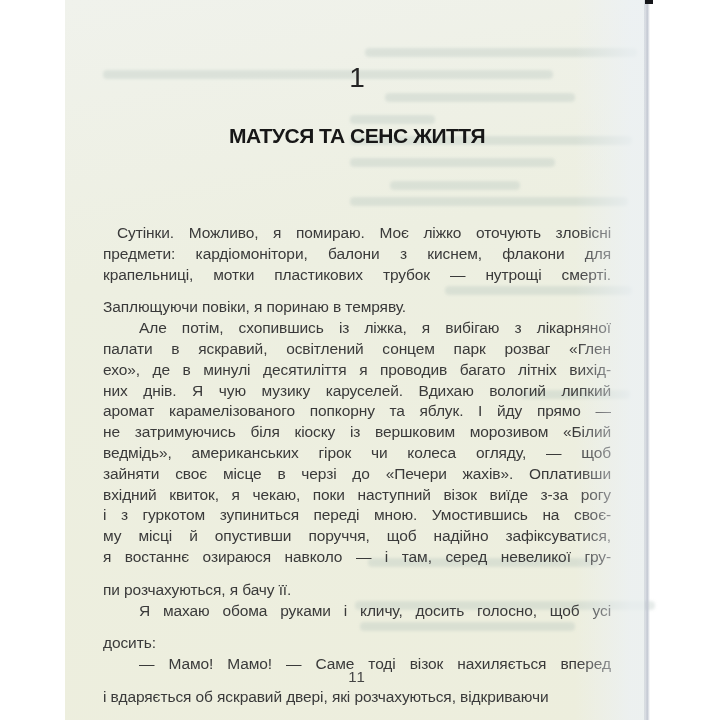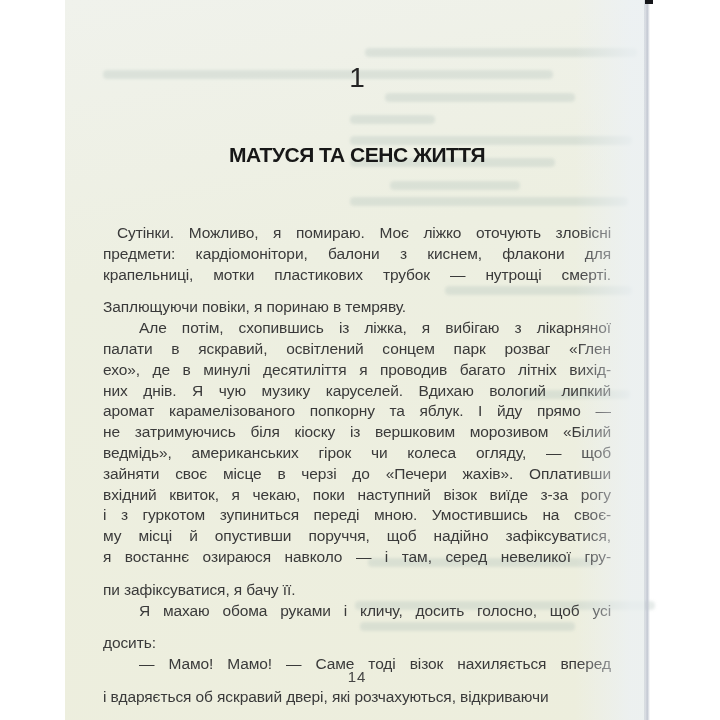--- a/index.html
+++ b/index.html
@@ -44,21 +44,21 @@
   .bleed{
     position:absolute;height:9px;border-radius:4px;
     background:var(--bleed-color);opacity:.30;filter:blur(1.4px);
   }
   .chapter-number{
     position:absolute;left:38px;top:62px;width:508px;
     text-align:center;font-size:28px;line-height:32px;font-weight:400;
     color:#242424;
   }
   .chapter-title{
-    position:absolute;left:18px;top:140px;width:548px;
+    position:absolute;left:18px;top:121px;width:548px;
     text-align:center;font-size:21px;line-height:30px;font-weight:700;
     letter-spacing:-.5px;color:var(--title-color);
   }
   .body-text{
     position:absolute;left:38px;top:223px;width:508px;
     font-size:15.5px;line-height:20.8px;letter-spacing:-.1px;
     color:var(--text-color);
   }
   .line{
     text-align:justify;text-align-last:justify;
@@ -104,23 +104,23 @@
         <div class="line">ехо», де в минулі десятиліття я проводив багато літніх вихід-</div>
         <div class="line">них днів. Я чую музику каруселей. Вдихаю вологий липкий</div>
         <div class="line">аромат карамелізованого попкорну та яблук. І йду прямо —</div>
         <div class="line">не затримуючись біля кіоску із вершковим морозивом «Білий</div>
         <div class="line">ведмідь», американських гірок чи колеса огляду, — щоб</div>
         <div class="line">зайняти своє місце в черзі до «Печери жахів». Оплативши</div>
         <div class="line">вхідний квиток, я чекаю, поки наступний візок виїде з-за рогу</div>
         <div class="line">і з гуркотом зупиниться переді мною. Умостившись на своє-</div>
         <div class="line">му місці й опустивши поруччя, щоб надійно зафіксуватися,</div>
         <div class="line">я востаннє озираюся навколо — і там, серед невеликої гру-</div>
-        <div class="line para-end">пи зафіксуватися, я бачу її.</div>
+        <div class="line para-end">пи розчахуються, я бачу її.</div>
         <div class="line indent">Я махаю обома руками і кличу, досить голосно, щоб усі</div>
         <div class="line para-end">досить:</div>
         <div class="line indent">— Мамо! Мамо! — Саме тоді візок нахиляється вперед</div>
         <div class="line para-end">і вдаряється об яскравий двері, які розчахуються, відкриваючи</div>
       </div>
-    <div class="page-number">14</div>
+    <div class="page-number">11</div>
   </div>
   <div class="page-edge"></div>
   <div class="corner-mark"></div>
 </div>
 
 </body></html>

